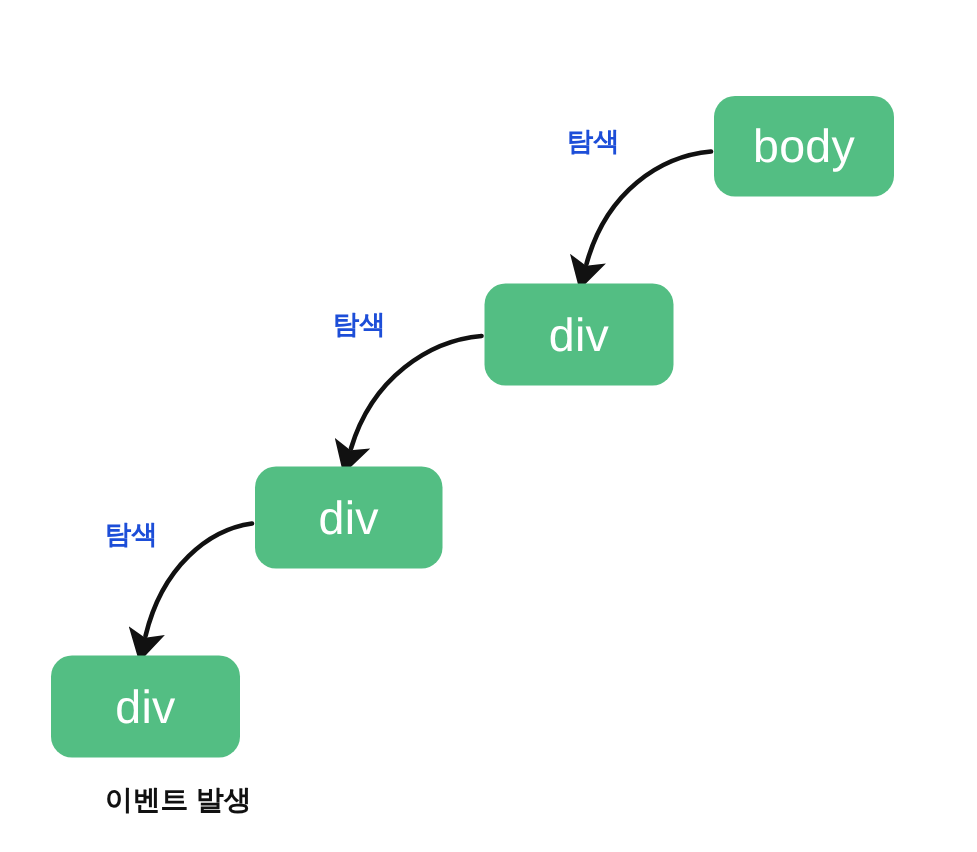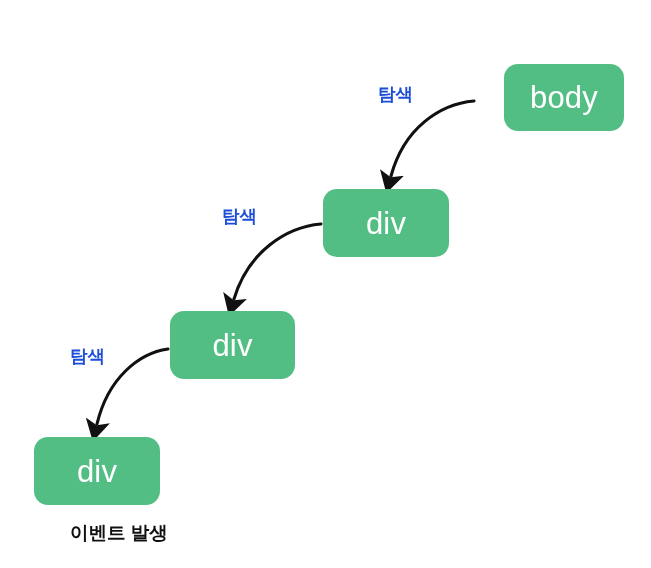--- a/index.html
+++ b/index.html
@@ -58,21 +58,21 @@
     position: absolute;
     color: #111111;
     font-size: 18.5px;
     font-weight: bold;
     line-height: 1;
     white-space: nowrap;
     user-select: none;
   }
 
   
-  #node-body  { left: 476px; top: 64px;  width: 120px; height: 67px; margin-left: 28px; }
+  #node-body  { left: 476px; top: 64px;  width: 120px; height: 67px; }
   #node-div-1 { left: 323px; top: 189px; width: 126px; height: 68px; }
   #node-div-2 { left: 170px; top: 311px; width: 125px; height: 68px; }
   #node-div-3 { left: 34px;  top: 437px; width: 126px; height: 68px; }
 
   
   #edge-label-1 { left: 378px; top: 86px; }
   #edge-label-2 { left: 222px; top: 208px; }
   #edge-label-3 { left: 70px;  top: 348px; }
 
   

